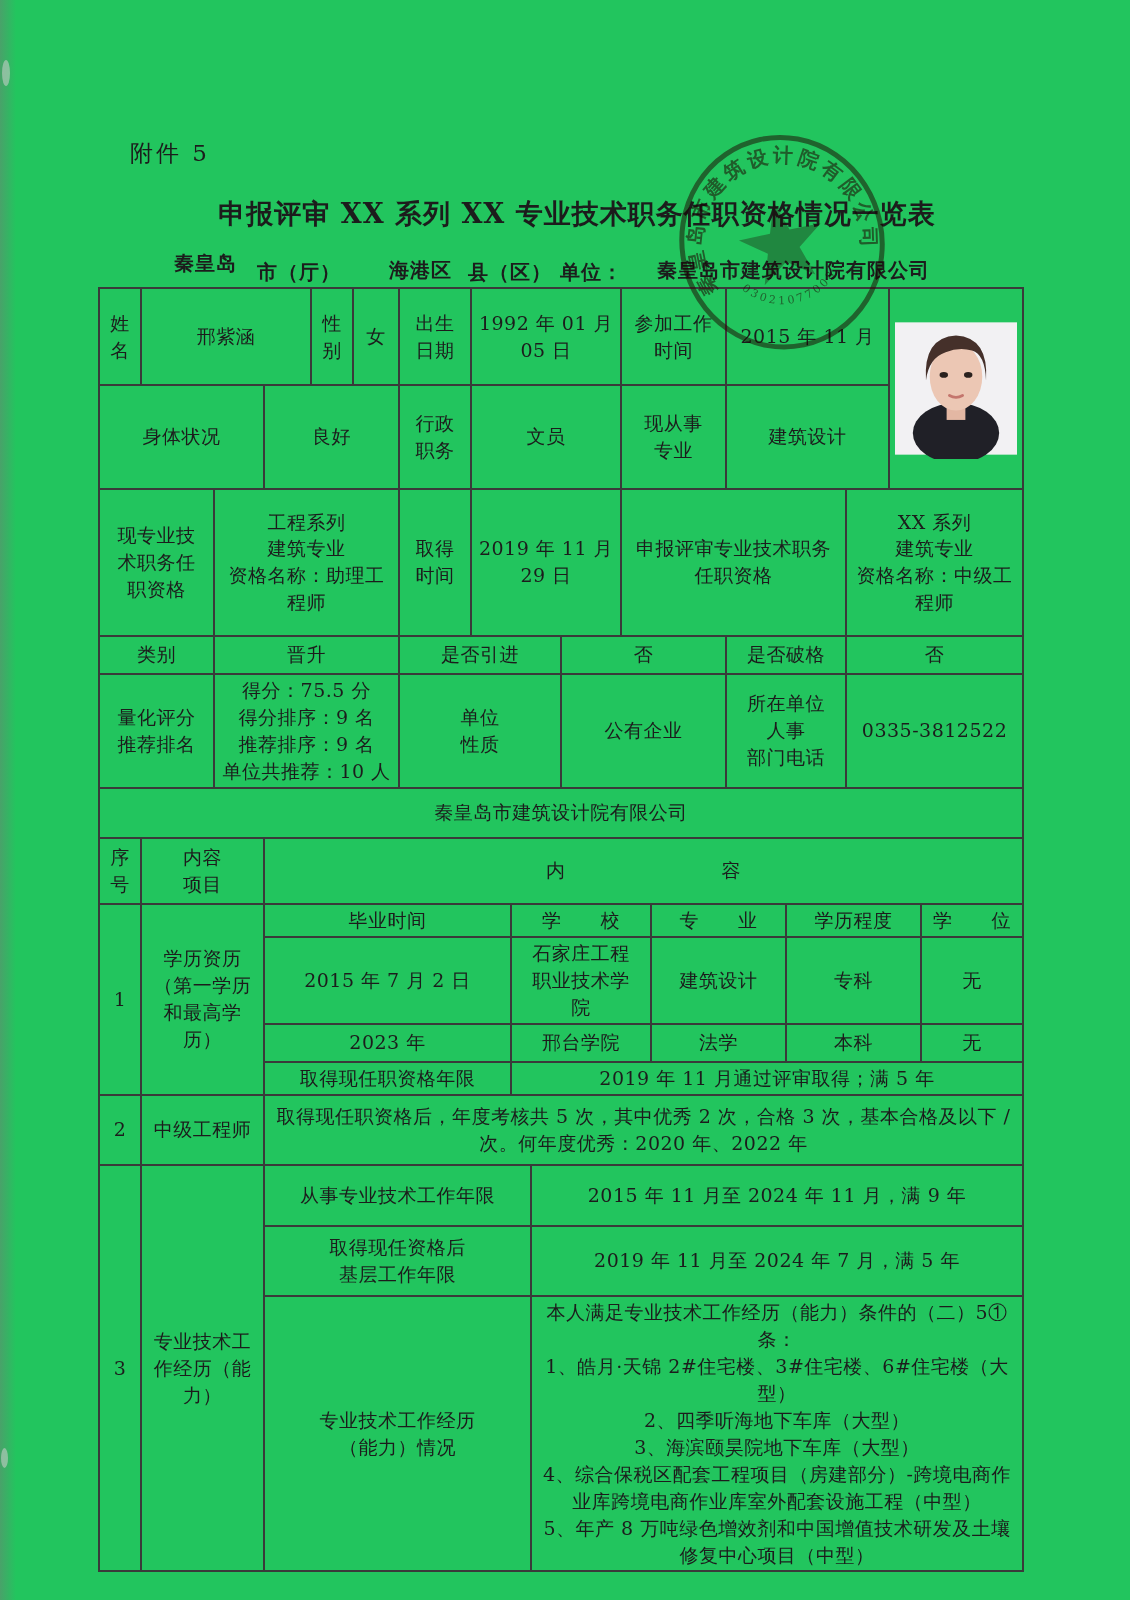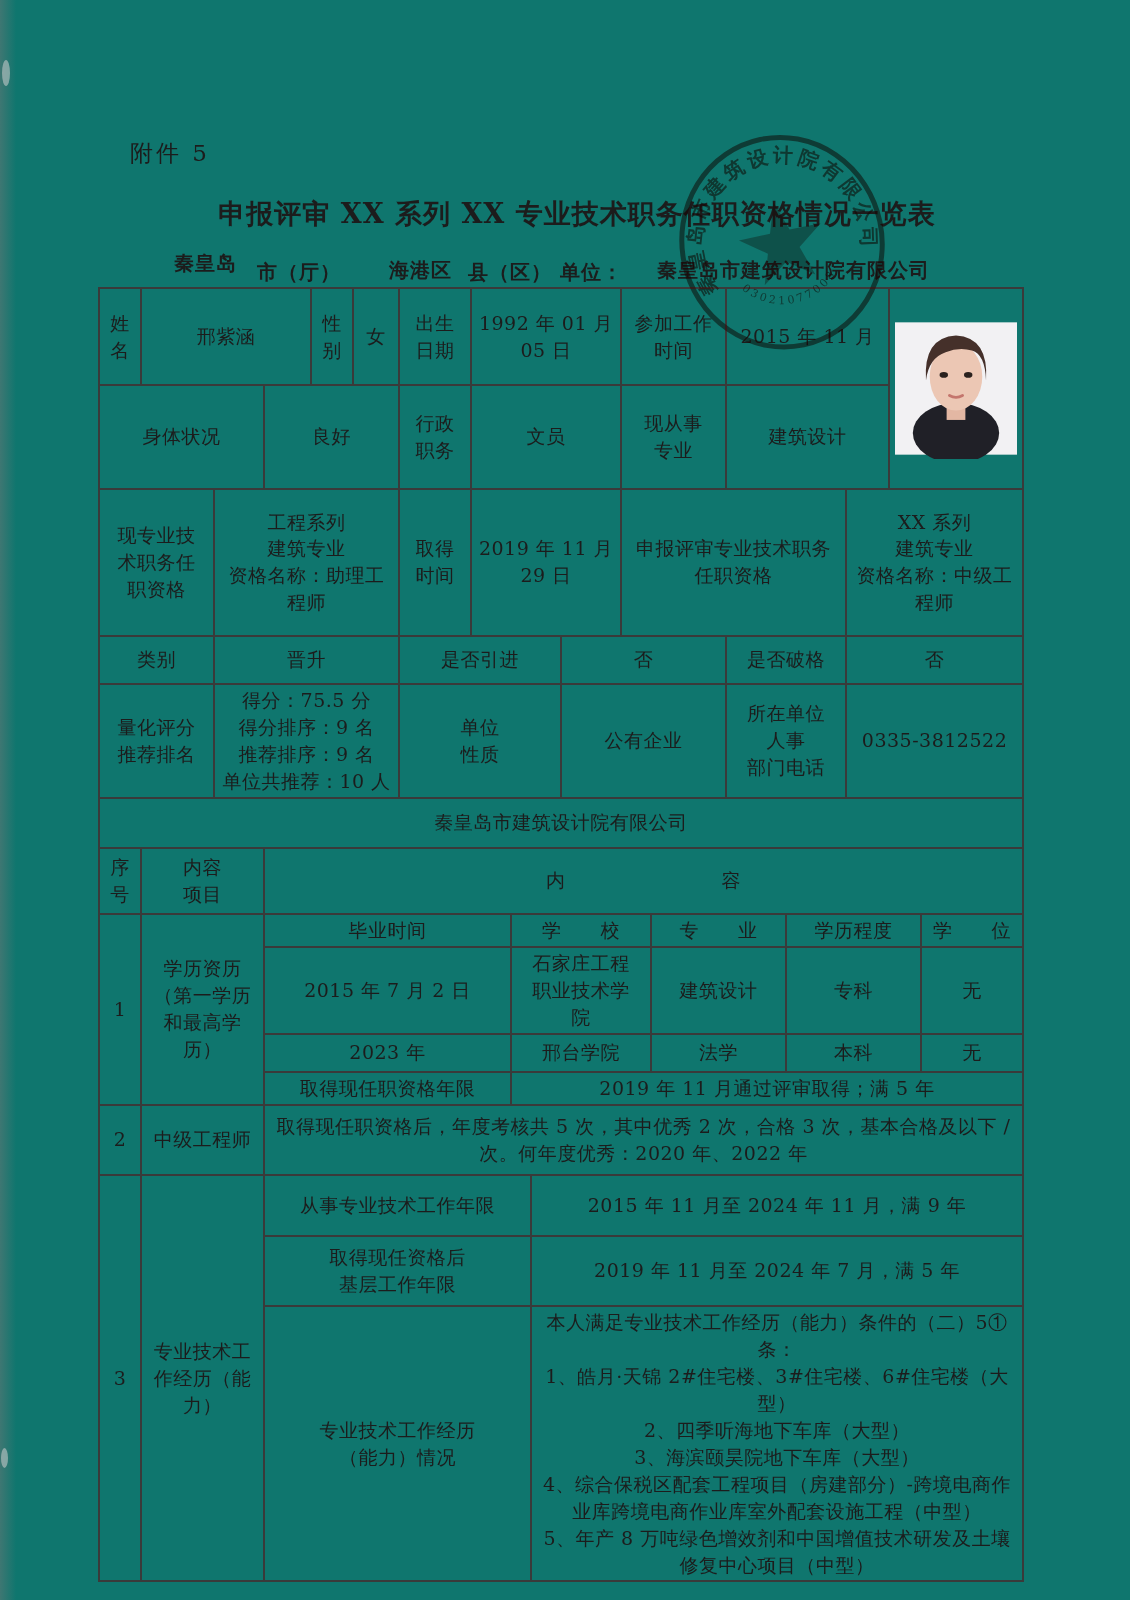--- a/index.html
+++ b/index.html
@@ -1,19 +1,19 @@
 <!DOCTYPE html>
 <html><head>
 <meta charset="utf-8">
 <style>
   * { margin:0; padding:0; box-sizing:border-box; }
   html,body { background:#e9e9e9; }
   .page {
     position:relative; width:1130px; height:1600px;
-    background:#0f766e; overflow:hidden;
+    background:#22c55e; overflow:hidden;
     font-family:"DejaVu Serif","Liberation Serif",serif;
     color:#1c1c1c;
     text-decoration:underline;
   }
   .edge-shadow{
     position:absolute; left:0; top:0; width:16px; height:100%;
     background:linear-gradient(90deg, rgba(120,120,120,.45), rgba(255,255,255,0));
     pointer-events:none;
   }
   .smudge{ position:absolute; background:#cfcfcf; border-radius:50%; opacity:.55; }
@@ -150,21 +150,21 @@
         <td>取得
 时间</td>
         <td colspan="4">2019 年 11 月
 29 日</td>
         <td colspan="4">申报评审专业技术职务
 任职资格</td>
         <td colspan="3">XX 系列
 建筑专业
 资格名称：中级工程师</td>
       </tr>
-      <tr style="height:48px">
+      <tr style="height:38px">
         <td colspan="2">类别</td>
         <td colspan="4">晋升</td>
         <td colspan="4">是否引进</td>
         <td colspan="3">否</td>
         <td colspan="2">是否破格</td>
         <td colspan="3">否</td>
       </tr>
       <tr style="height:114px">
         <td colspan="2">量化评分
 推荐排名</td>

